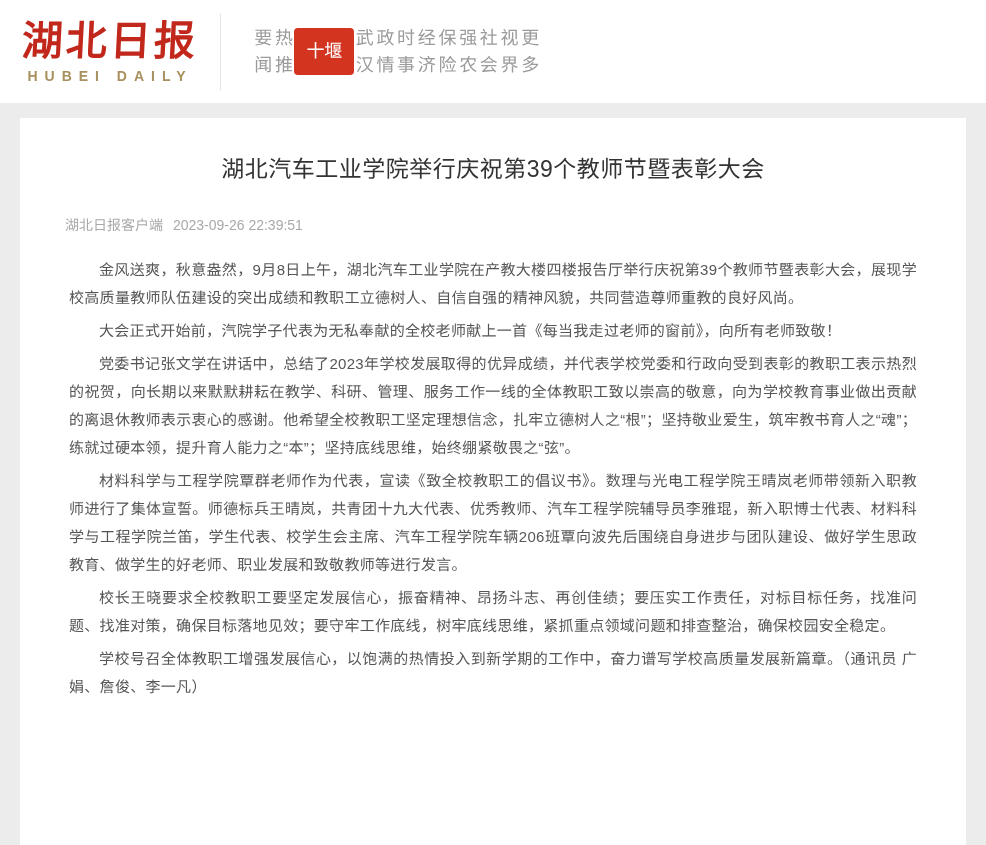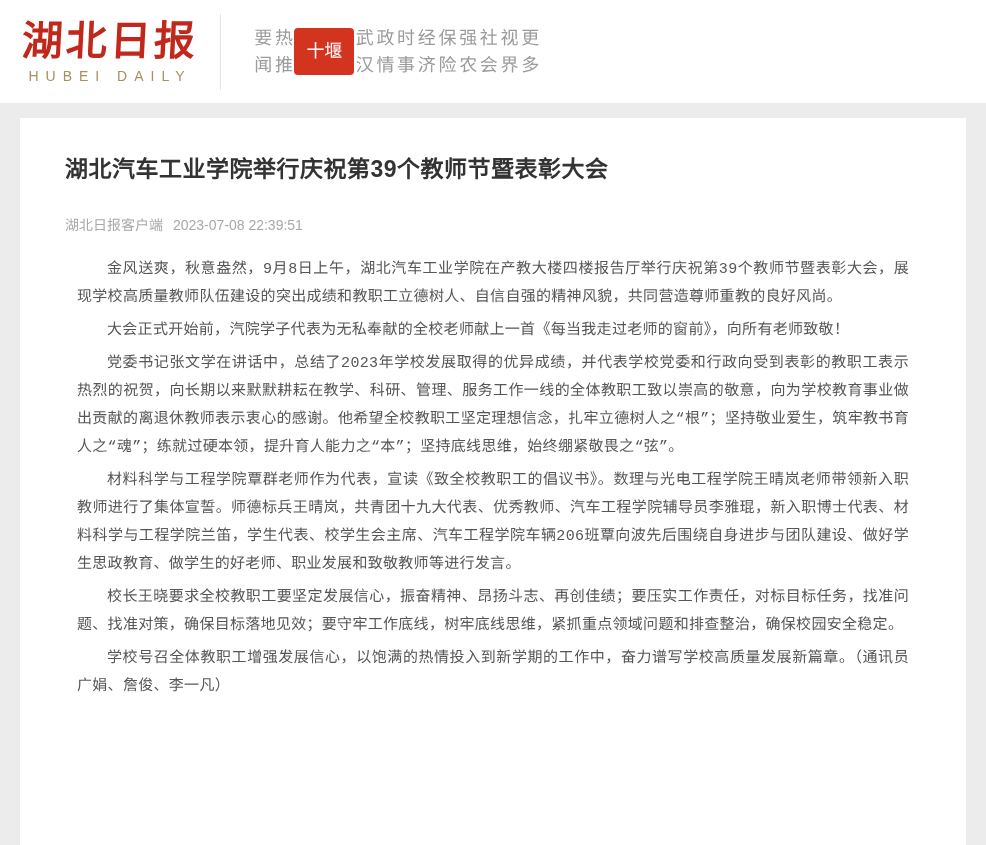--- a/index.html
+++ b/index.html
@@ -30,21 +30,21 @@
     font-size: 41px;
     font-weight: bold;
     letter-spacing: 3px;
     line-height: 1.1;
     transform: skewX(-3deg);
     white-space: nowrap;
   }
   .logo-en {
     color: #a8905f;
     font-size: 14px;
-    font-weight: normal;
+    font-weight: bold;
     letter-spacing: 7px;
     margin-top: 4px;
     white-space: nowrap;
   }
   .header-divider {
     width: 1px;
     height: 76px;
     background: #e3e3e3;
     margin: 0 0 0 22px;
   }
@@ -76,43 +76,42 @@
   }
 
   
   .article-card {
     background: #ffffff;
     margin: 15px 20px 0 20px;
     padding: 24px 45px 40px 45px;
     height: 760px;
   }
   .article-title {
-    text-align: left;
+    text-align: center;
     font-size: 23px;
-    font-weight: bold;
+    font-weight: normal;
     color: #333333;
     letter-spacing: 0.5px;
     margin-top: 8px;
   }
   .article-meta {
     margin-top: 30px;
     font-size: 14px;
     color: #a9a9a9;
   }
   .article-meta .source { margin-right: 6px; }
   .article-body { margin-top: 22px; }
   .article-body p {
     font-size: 15px;
     line-height: 28px;
     color: #565656;
     text-indent: 2em;
-    margin: 5px 12px;
+    margin: 5px 4px;
     letter-spacing: 0.3px;
     text-align: justify;
-    font-family: Liberation Mono, monospace;
   }
 </style>
 </head>
 <body>
 
 <div class="viewport">
 
   <header class="site-header">
     <div class="logo">
       <span class="logo-cn">湖北日报</span>
@@ -133,21 +132,21 @@
       <div class="nav-item">视界</div>
       <div class="nav-item">更多</div>
     </nav>
   </header>
 
   <main class="article-card">
     <h1 class="article-title">湖北汽车工业学院举行庆祝第39个教师节暨表彰大会</h1>
 
     <div class="article-meta">
       <span class="source">湖北日报客户端</span>
-      <span class="datetime">2023-07-08 22:39:51</span>
+      <span class="datetime">2023-09-26 22:39:51</span>
     </div>
 
     <div class="article-body">
       <p>金风送爽，秋意盎然，9月8日上午，湖北汽车工业学院在产教大楼四楼报告厅举行庆祝第39个教师节暨表彰大会，展现学校高质量教师队伍建设的突出成绩和教职工立德树人、自信自强的精神风貌，共同营造尊师重教的良好风尚。</p>
       <p>大会正式开始前，汽院学子代表为无私奉献的全校老师献上一首《每当我走过老师的窗前》，向所有老师致敬！</p>
       <p>党委书记张文学在讲话中，总结了2023年学校发展取得的优异成绩，并代表学校党委和行政向受到表彰的教职工表示热烈的祝贺，向长期以来默默耕耘在教学、科研、管理、服务工作一线的全体教职工致以崇高的敬意，向为学校教育事业做出贡献的离退休教师表示衷心的感谢。他希望全校教职工坚定理想信念，扎牢立德树人之“根”；坚持敬业爱生，筑牢教书育人之“魂”；练就过硬本领，提升育人能力之“本”；坚持底线思维，始终绷紧敬畏之“弦”。</p>
       <p>材料科学与工程学院覃群老师作为代表，宣读《致全校教职工的倡议书》。数理与光电工程学院王晴岚老师带领新入职教师进行了集体宣誓。师德标兵王晴岚，共青团十九大代表、优秀教师、汽车工程学院辅导员李雅琨，新入职博士代表、材料科学与工程学院兰笛，学生代表、校学生会主席、汽车工程学院车辆206班覃向波先后围绕自身进步与团队建设、做好学生思政教育、做学生的好老师、职业发展和致敬教师等进行发言。</p>
       <p>校长王晓要求全校教职工要坚定发展信心，振奋精神、昂扬斗志、再创佳绩；要压实工作责任，对标目标任务，找准问题、找准对策，确保目标落地见效；要守牢工作底线，树牢底线思维，紧抓重点领域问题和排查整治，确保校园安全稳定。</p>
       <p>学校号召全体教职工增强发展信心，以饱满的热情投入到新学期的工作中，奋力谱写学校高质量发展新篇章。（通讯员 广娟、詹俊、李一凡）</p>
     </div>

